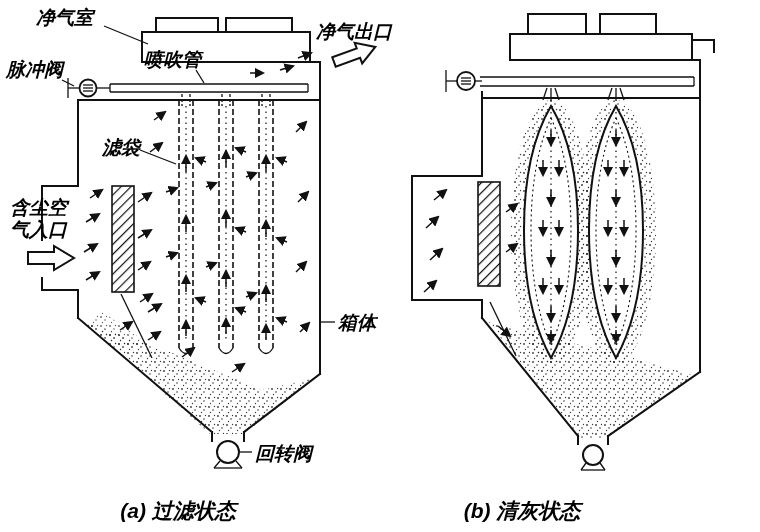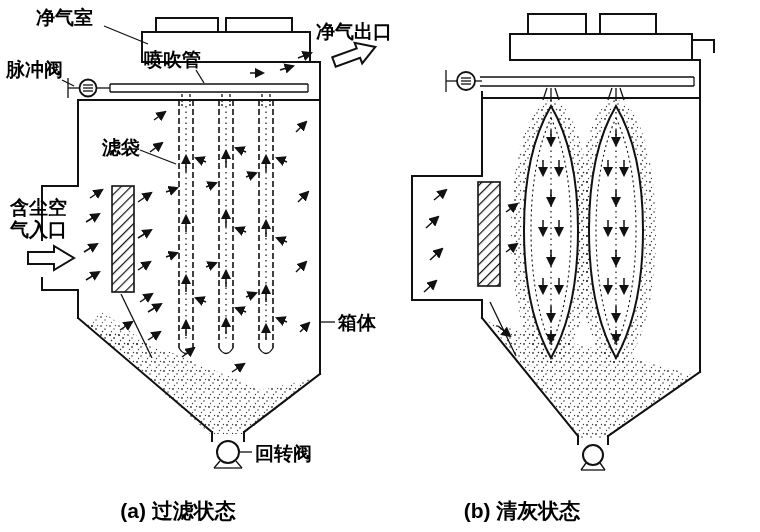--- a/index.html
+++ b/index.html
@@ -1,18 +1,18 @@
 <!DOCTYPE html>
 <html><head>
 <meta charset="utf-8">
 <style>
   html,body{margin:0;padding:0;background:#fff;}
   .page{
     width:760px;height:532px;background:#ffffff;position:relative;
-    font-family:"Liberation Sans", sans-serif;overflow:hidden;
+    font-family:"Liberation Sans", sans-serif;overflow:hidden;font-style:italic;
   }
   svg{display:block;}
   .ln{stroke:#111;stroke-width:2;fill:none;stroke-linecap:square;}
   .thin{stroke:#111;stroke-width:1.3;fill:none;}
   .dash{stroke:#111;stroke-width:1.6;fill:none;stroke-dasharray:6 3;}
   .dot{stroke:#111;stroke-width:1.2;fill:none;stroke-dasharray:1.5 4;}
   .arw{stroke:#111;stroke-width:1.5;fill:none;marker-end:url(#ah);}
   .blockarrow{fill:#fff;stroke:#111;stroke-width:2;}
   .lbl{font-weight:bold;font-size:19px;fill:#000;font-family:"Liberation Sans",sans-serif;}
   .cap{font-weight:bold;font-size:21px;fill:#000;font-family:"Liberation Sans",sans-serif;}

